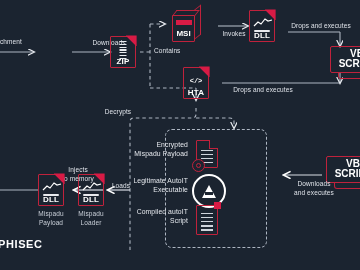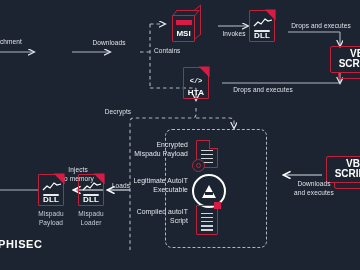--- a/index.html
+++ b/index.html
@@ -142,20 +142,35 @@
     <path d="M104,190 L74,190" stroke="#d9dde4" stroke-width="1.2" fill="none" marker-end="url(#ahl)"></path>
 
     <path d="M38,190 L0,190" stroke="#aeb6c2" stroke-width="1.1" fill="none"></path>
   </svg>
 
   <div class="edgelbl" style="left:0px;top:38px;width:40px;text-align:left;">chment</div>
 
 
   <div class="edgelbl" style="left:74px;top:39px;width:70px;">Downloads</div>
 
+  <div class="node" style="left:110px;top:36px;">
+    <div class="file">
+      <div class="fold"></div>
+      <div class="zipper">
+        <i></i>
+          <i></i>
+          <i></i>
+          <i></i>
+          <i></i>
+          <i></i>
+          <i></i>
+      </div>
+      <div class="lbl">ZIP</div>
+    </div>
+  </div>
 
   <div class="edgelbl" style="left:154px;top:47px;width:44px;text-align:left;">Contains</div>
 
   <div class="node" style="left:172px;top:10px;">
     <div class="msi">
       <div class="top"></div>
       <div class="side"></div>
       <div class="front"></div>
       <div class="bar"></div>
       <div class="lbl">MSI</div>

